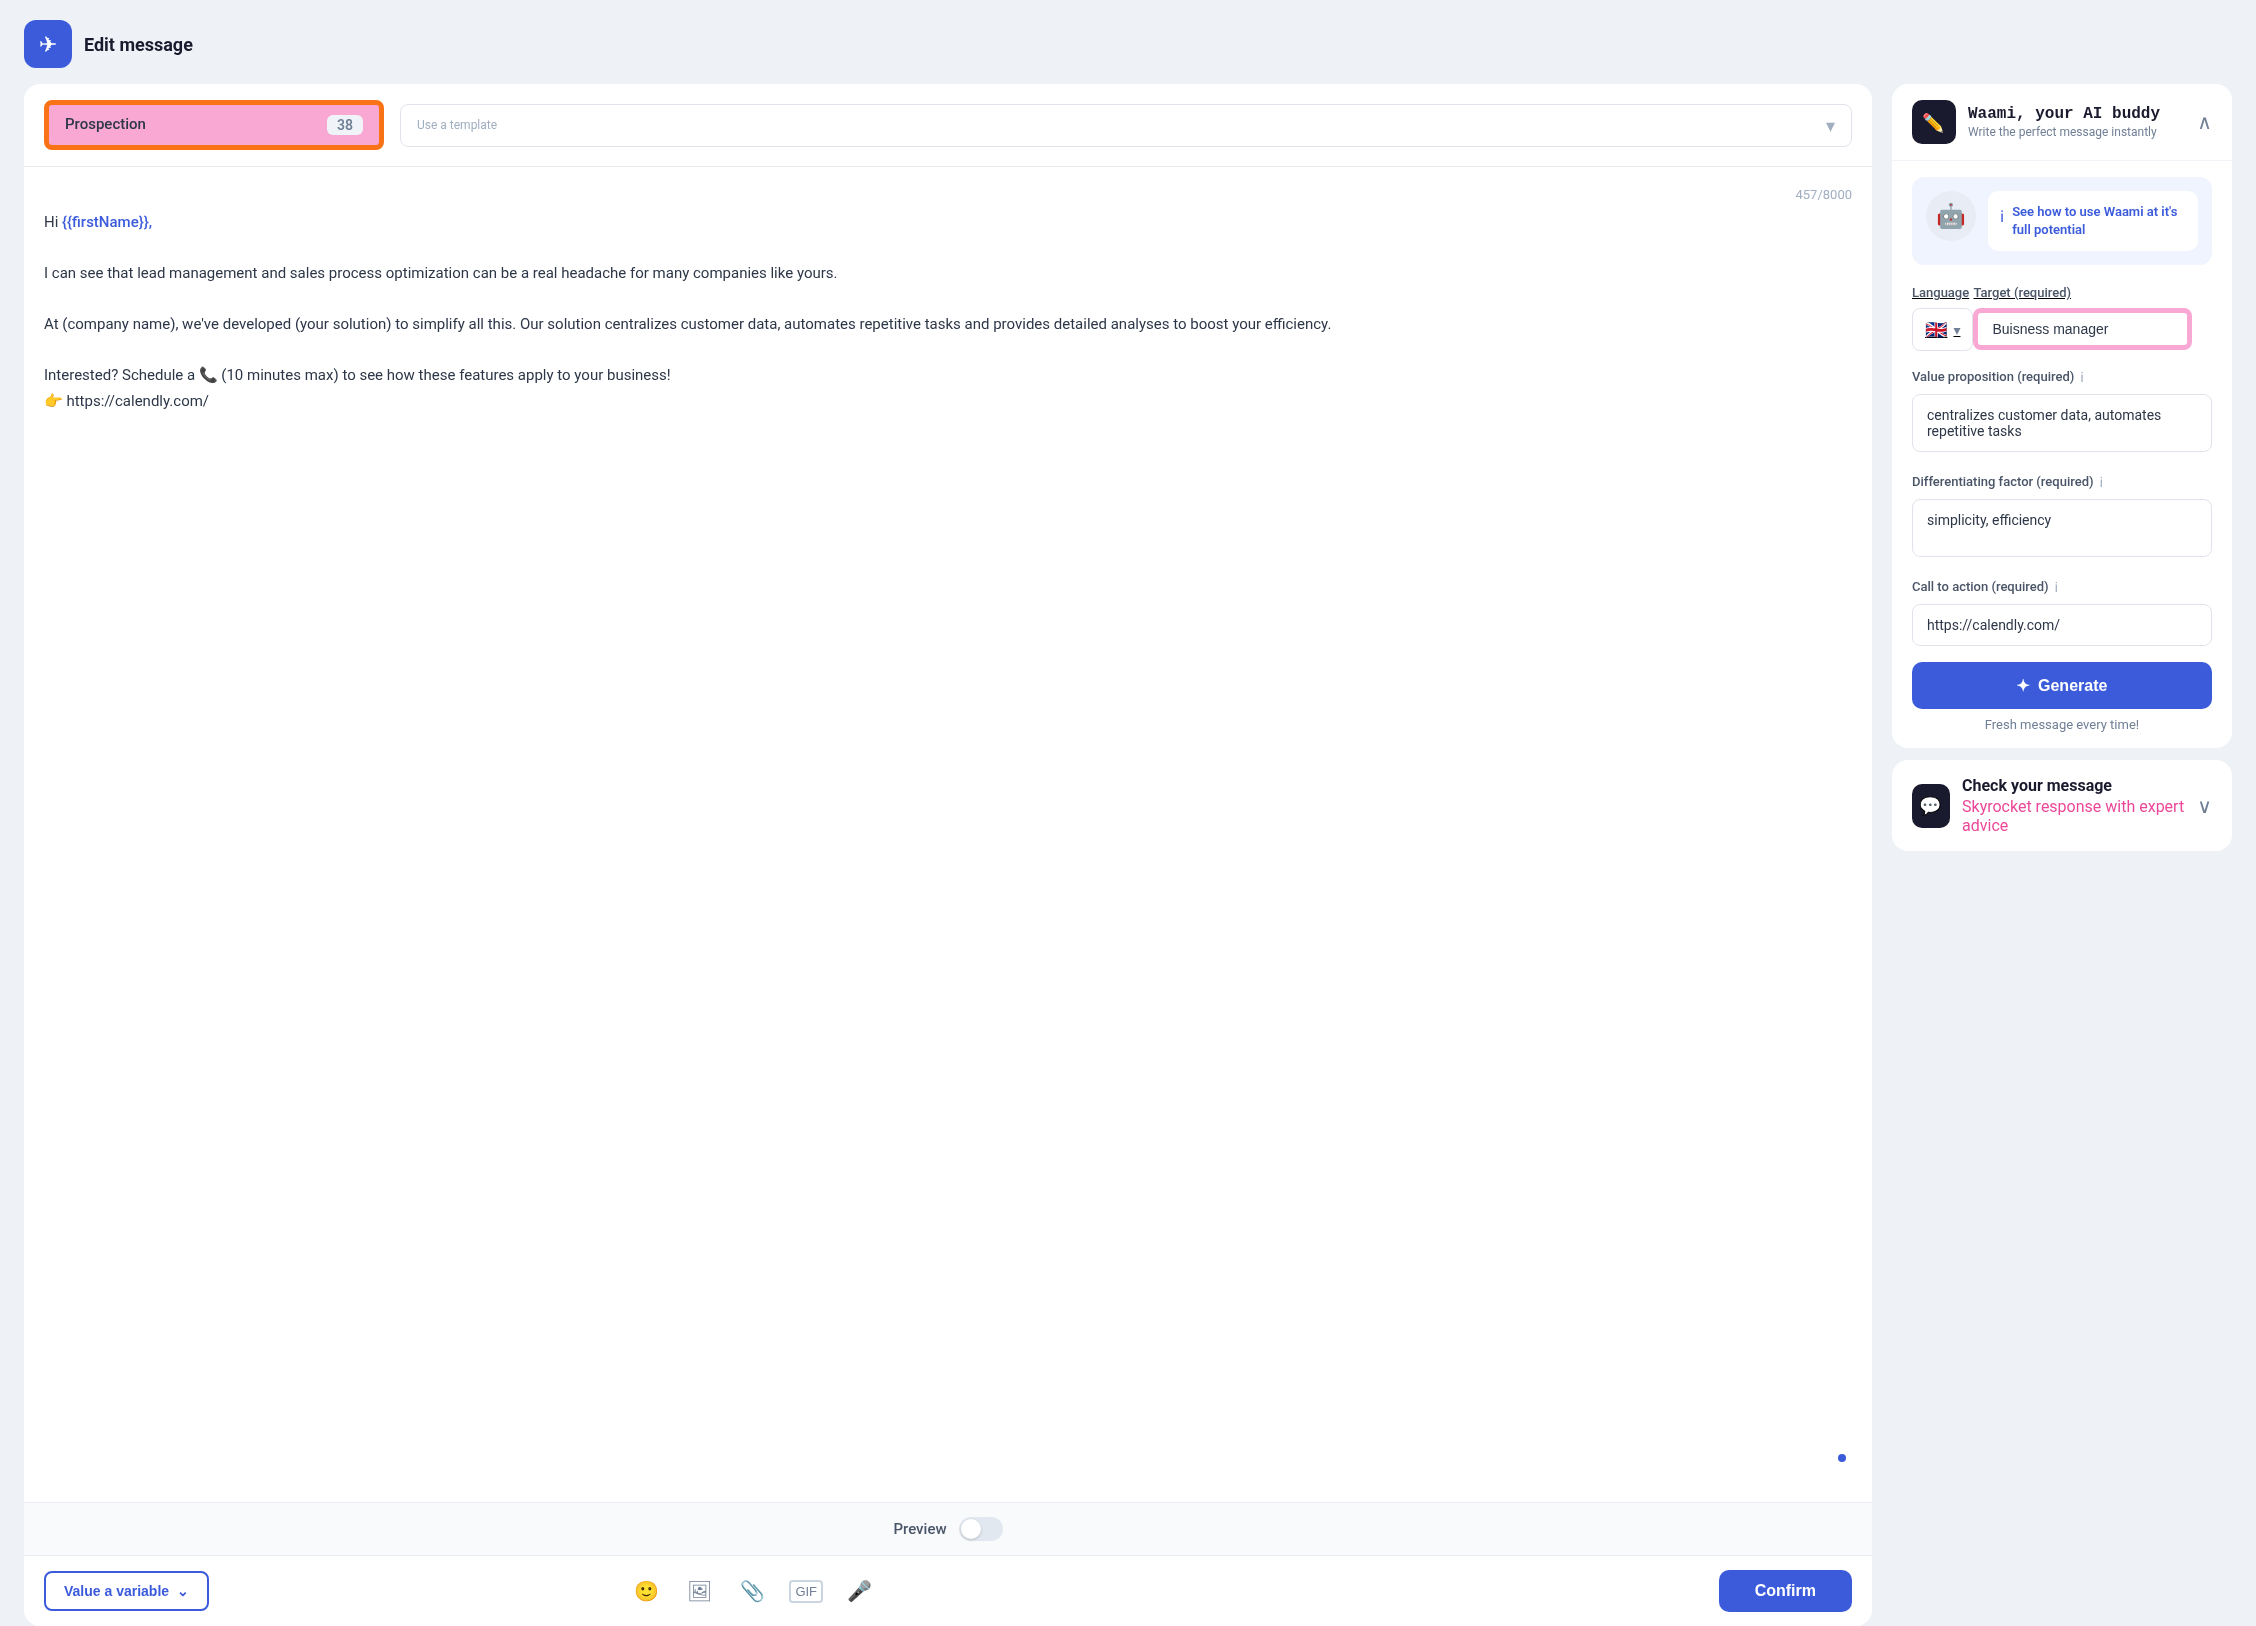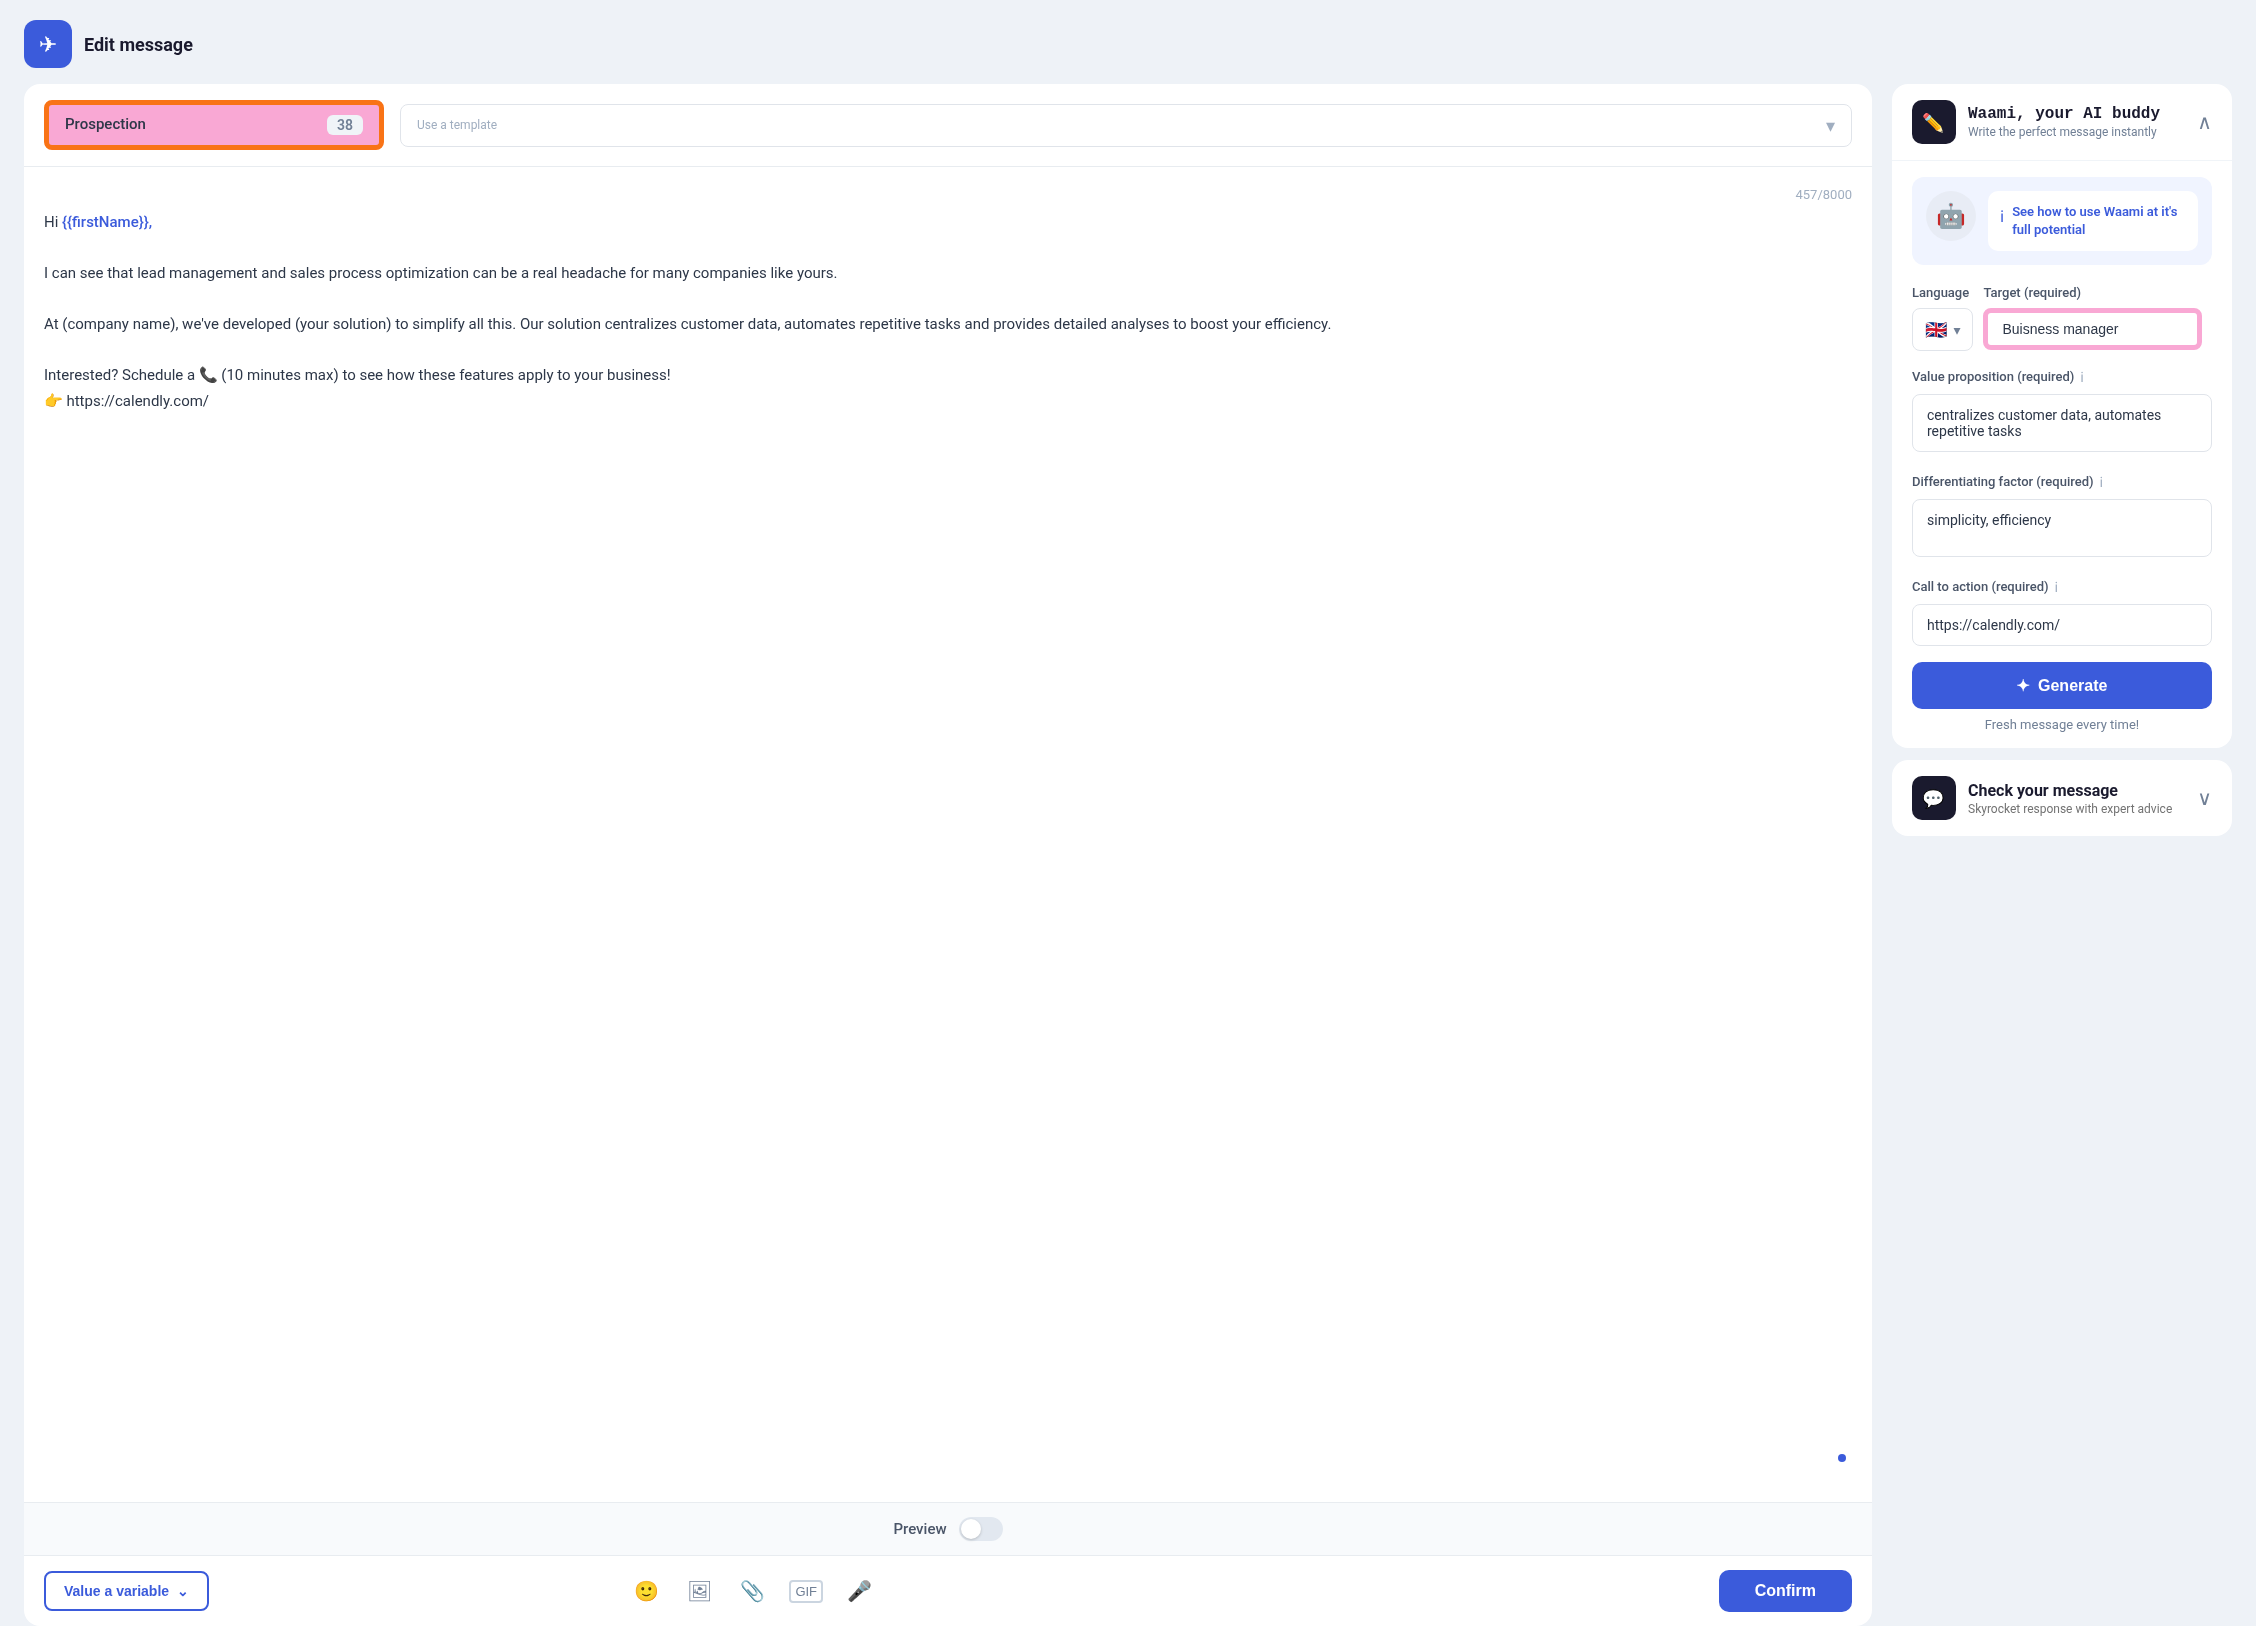--- a/index.html
+++ b/index.html
@@ -498,22 +498,22 @@
       font-size: 18px;
     }
 
     .check-title {
       font-size: 16px;
       font-weight: 700;
       color: #1a1a2e;
     }
 
     .check-subtitle {
-      font-size: 12px;
-      color: #737373;
+      font-size: 16px;
+      color: #ec4899;
       margin-top: 2px;
     }
 
     .expand-btn {
       background: none;
       border: none;
       cursor: pointer;
       color: #718096;
       font-size: 20px;
     }
@@ -599,21 +599,21 @@
         <div class="waami-body">
 
           <div class="waami-tip">
             <div class="waami-bot-img">🤖</div>
             <div class="waami-tip-content">
               <span class="tip-info-icon">ℹ</span>
               <span class="tip-text">See how to use Waami at it's full potential</span>
             </div>
           </div>
 
-          <div style="display:flex;gap:10px;margin-bottom:16px;">
+          <div style="display:flex;gap:0;margin-bottom:16px;text-decoration:underline;">
             <div class="field-group" style="margin-bottom:0;flex-shrink:0;">
               <div class="field-label">Language</div>
               <div class="lang-dropdown">
                 <span>🇬🇧</span>
                 <span class="lang-chevron">▾</span>
               </div>
             </div>
             <div class="field-group" style="margin-bottom:0;flex:1;">
               <div class="field-label">
                 <span>Target (required)</span>

